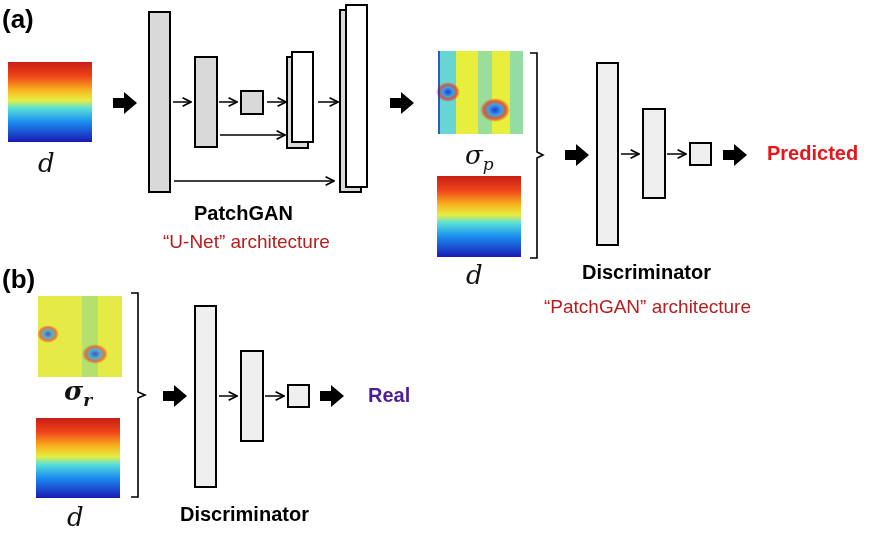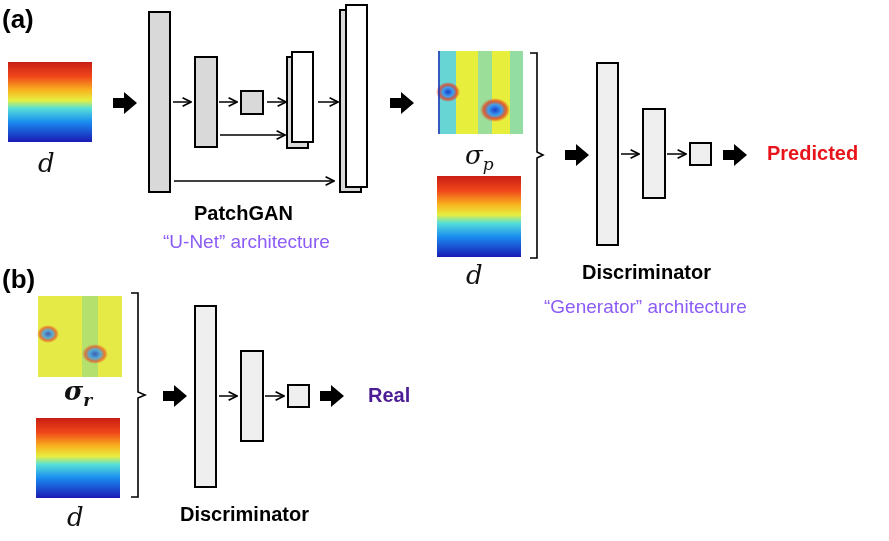--- a/index.html
+++ b/index.html
@@ -1,21 +1,21 @@
 <!DOCTYPE html>
 <html><head>
 <meta charset="utf-8">
 <style>
   html, body { margin:0; padding:0; background:#ffffff; }
   body { width:889px; height:541px; position:relative; overflow:hidden; font-family:"Liberation Sans", sans-serif; }
   svg { position:absolute; left:0; top:0; }
   .t { position:absolute; white-space:nowrap; }
   .panel-label { font-weight:bold; font-size:26px; color:#000; }
   .title { font-weight:bold; font-size:20px; color:#000; }
-  .sub { font-size:19px; color:#8b5cf6; }
+  .sub { font-size:19px; color:#b91c1c; }
   .math { font-family:"DejaVu Serif", serif; font-style:italic; font-size:26px; color:#111; }
   .math sub { font-size:17px; }
   .out { font-weight:bold; font-size:20px; }
 </style>
 </head>
 <body>
 
 <svg width="889" height="541" viewBox="0 0 889 541">
   <defs>
     <linearGradient id="gradD" x1="0" y1="0" x2="0" y2="1">
@@ -115,20 +115,20 @@
 
 <div class="t panel-label" style="left:2px;top:4px;">(a)</div>
 <div class="t math" style="left:38px;top:148px;">d</div>
 <div class="t title" style="left:194px;top:202px;">PatchGAN</div>
 <div class="t sub" style="left:163px;top:231px;">“U-Net” architecture</div>
 
 <div class="t math" style="left:465px;top:140px;"><span>σ</span><sub>p</sub></div>
 <div class="t math" style="left:466px;top:260px;">d</div>
 
 <div class="t title" style="left:582px;top:261px;">Discriminator</div>
-<div class="t sub" style="left:544px;top:296px;">“Generator” architecture</div>
+<div class="t sub" style="left:544px;top:296px;">“PatchGAN” architecture</div>
 <div class="t out" style="left:767px;top:142px;color:#e8141b;">Predicted</div>
 
 <div class="t panel-label" style="left:2px;top:264px;">(b)</div>
 <div class="t math" style="left:64px;top:376px;font-weight:bold;"><span>σ</span><sub>r</sub></div>
 <div class="t math" style="left:67px;top:502px;">d</div>
 <div class="t title" style="left:180px;top:503px;">Discriminator</div>
 <div class="t out" style="left:368px;top:384px;color:#4c1d95;">Real</div>
 
 </body></html>

